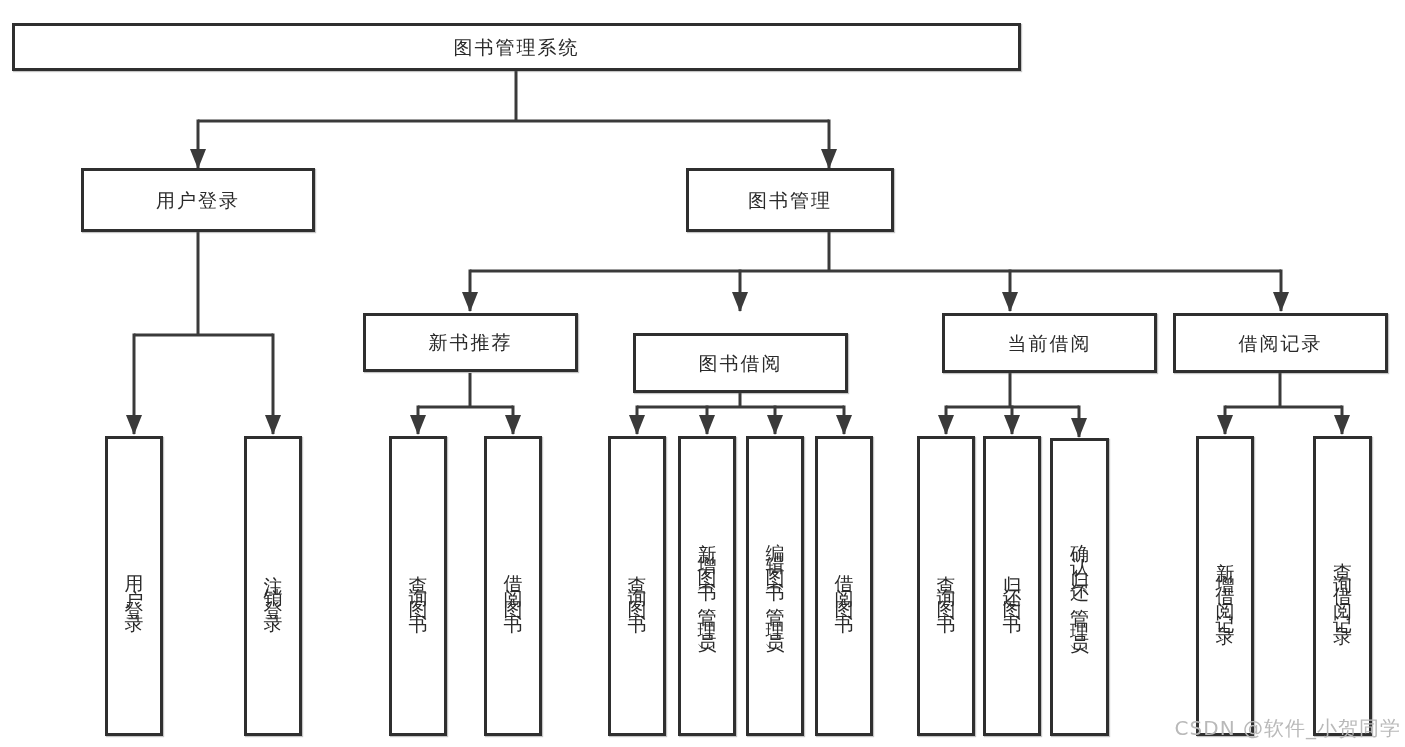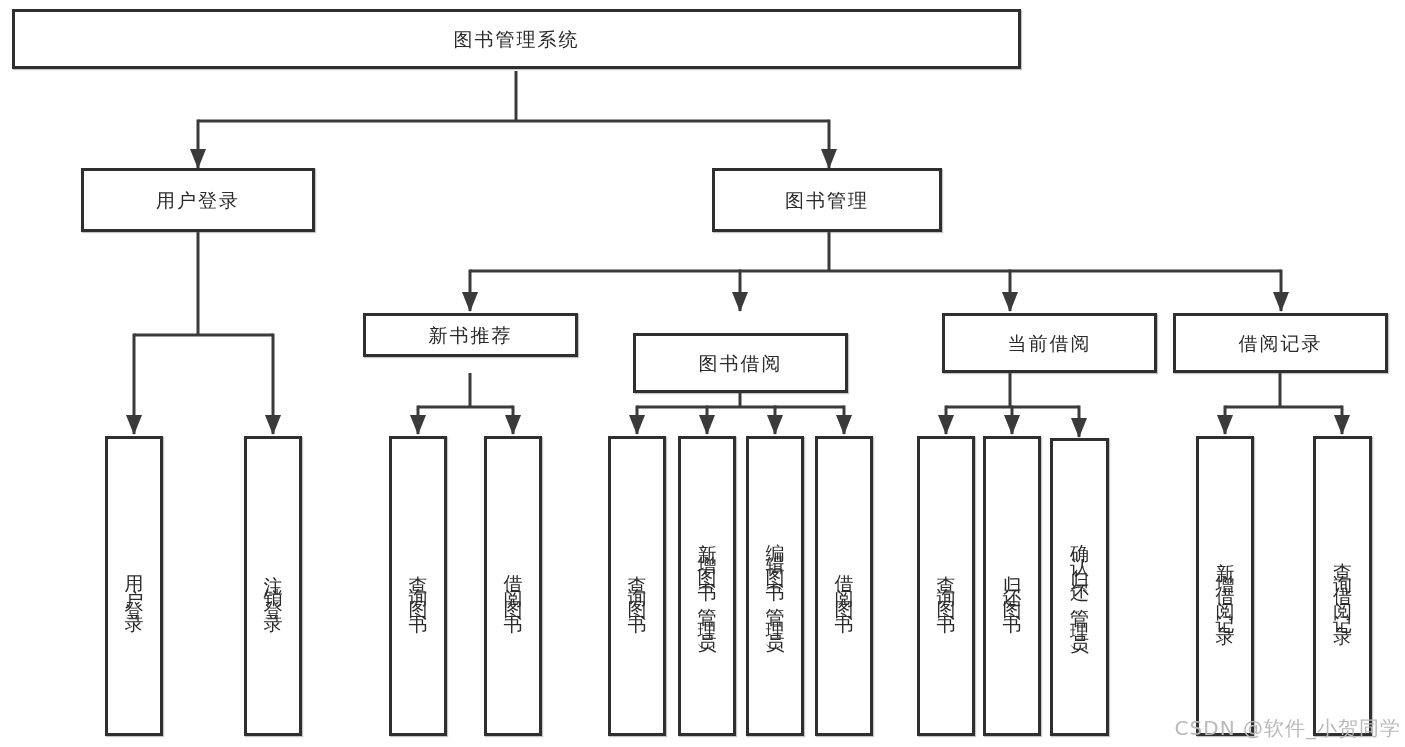--- a/index.html
+++ b/index.html
@@ -110,32 +110,32 @@
       <line x1="1012" y1="405.5" x2="1012" y2="434" marker-end="url(#arrow)"></line>
       <line x1="1079" y1="405.5" x2="1079" y2="437" marker-end="url(#arrow)"></line>
 
       <line x1="1280" y1="373" x2="1280" y2="407"></line>
       <line x1="1225" y1="407" x2="1342" y2="407"></line>
       <line x1="1225" y1="405.5" x2="1225" y2="434" marker-end="url(#arrow)"></line>
       <line x1="1342" y1="405.5" x2="1342" y2="434" marker-end="url(#arrow)"></line>
     </g>
   </svg>
 
-  <div class="node" style="left:12px; top:9px; width:1009px; height:60px;">
+  <div class="node" style="left:12px; top:23px; width:1009px; height:48px;">
     <span class="hlabel">图书管理系统</span>
   </div>
 
   <div class="node" style="left:81px; top:168px; width:234px; height:64px;">
     <span class="hlabel">用户登录</span>
   </div>
-  <div class="node" style="left:712px; top:168px; width:230px; height:64px;">
+  <div class="node" style="left:686px; top:168px; width:208px; height:64px;">
     <span class="hlabel">图书管理</span>
   </div>
 
-  <div class="node" style="left:363px; top:313px; width:215px; height:44px;">
+  <div class="node" style="left:363px; top:313px; width:215px; height:59px;">
     <span class="hlabel">新书推荐</span>
   </div>
   <div class="node" style="left:633px; top:313px; width:215px; height:60px;margin-top:20px;">
     <span class="hlabel">图书借阅</span>
   </div>
   <div class="node" style="left:903px; top:313px; width:215px; height:60px;margin-left:39px;">
     <span class="hlabel">当前借阅</span>
   </div>
   <div class="node" style="left:1173px; top:313px; width:215px; height:60px;">
     <span class="hlabel">借阅记录</span>

